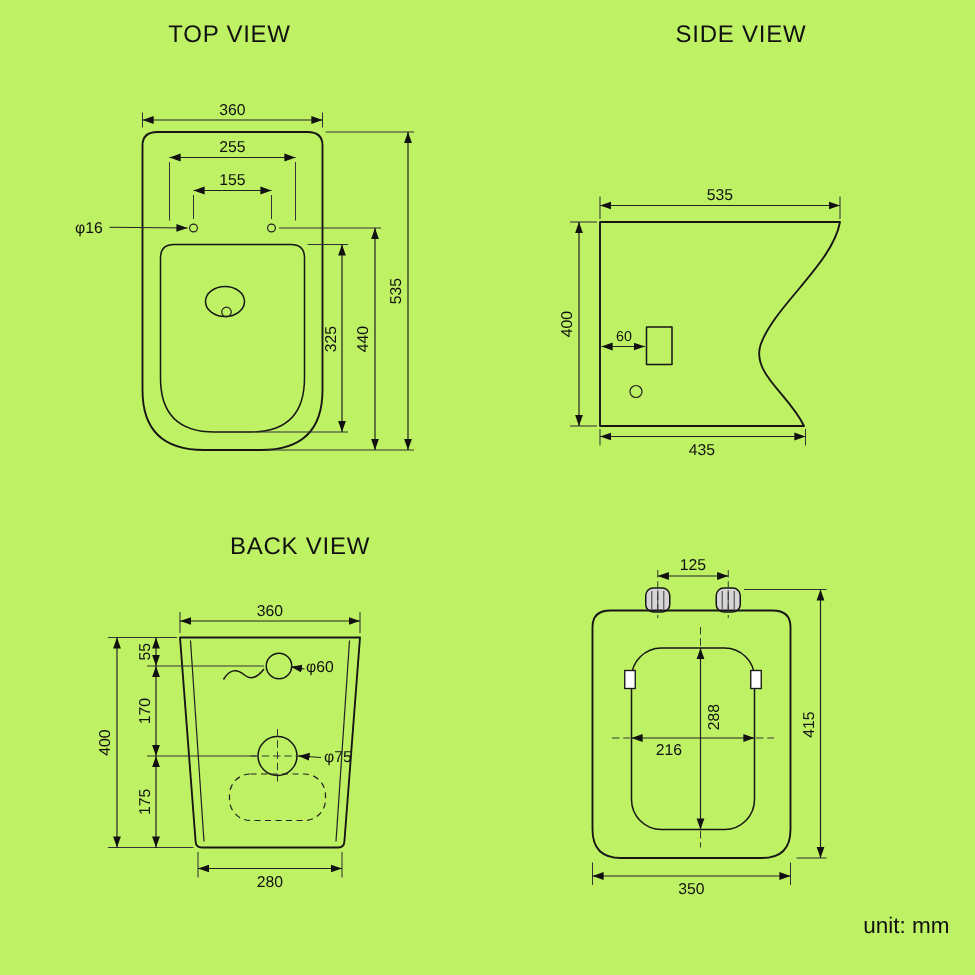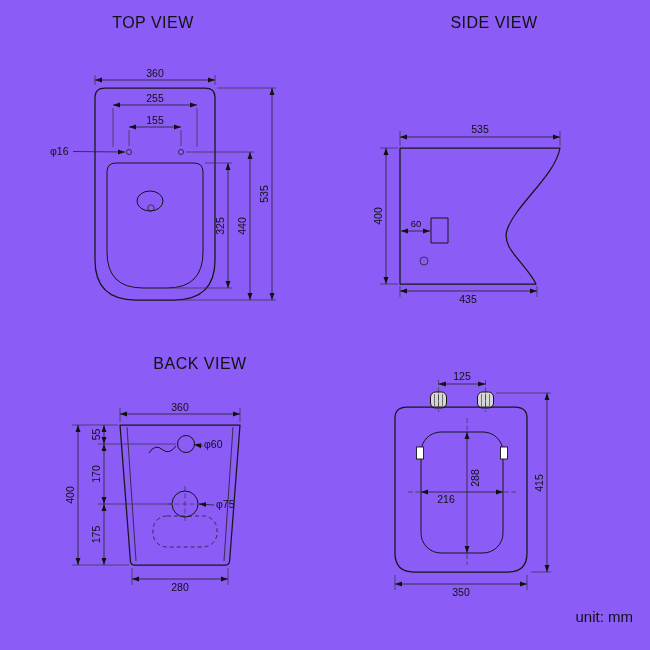--- a/index.html
+++ b/index.html
@@ -1,16 +1,16 @@
 <!DOCTYPE html>
 <html><head>
 <meta charset="utf-8">
 <style>
   html,body{margin:0;padding:0;background:#fff;}
-  .canvas{position:relative;width:650px;height:650px;background:#8b5cf6;overflow:hidden;
+  .canvas{position:relative;width:650px;height:650px;background:#bef264;overflow:hidden;
           font-family:"Liberation Sans",sans-serif;}
   svg text{fill:#111;}
   .title{font-size:16px;letter-spacing:.5px;font-weight:500;}
   .unit{font-size:15px;}
   .dim{font-size:10.5px;}
   .dim-sm{font-size:9.5px;}
   .outline{fill:none;stroke:#161616;stroke-width:1.25;stroke-linejoin:round;stroke-linecap:round;}
   .mid{fill:none;stroke:#161616;stroke-width:1;stroke-linejoin:round;}
   .thin{fill:none;stroke:#222;stroke-width:.8;}
   .ext{stroke:#333;stroke-width:.7;fill:none;}

